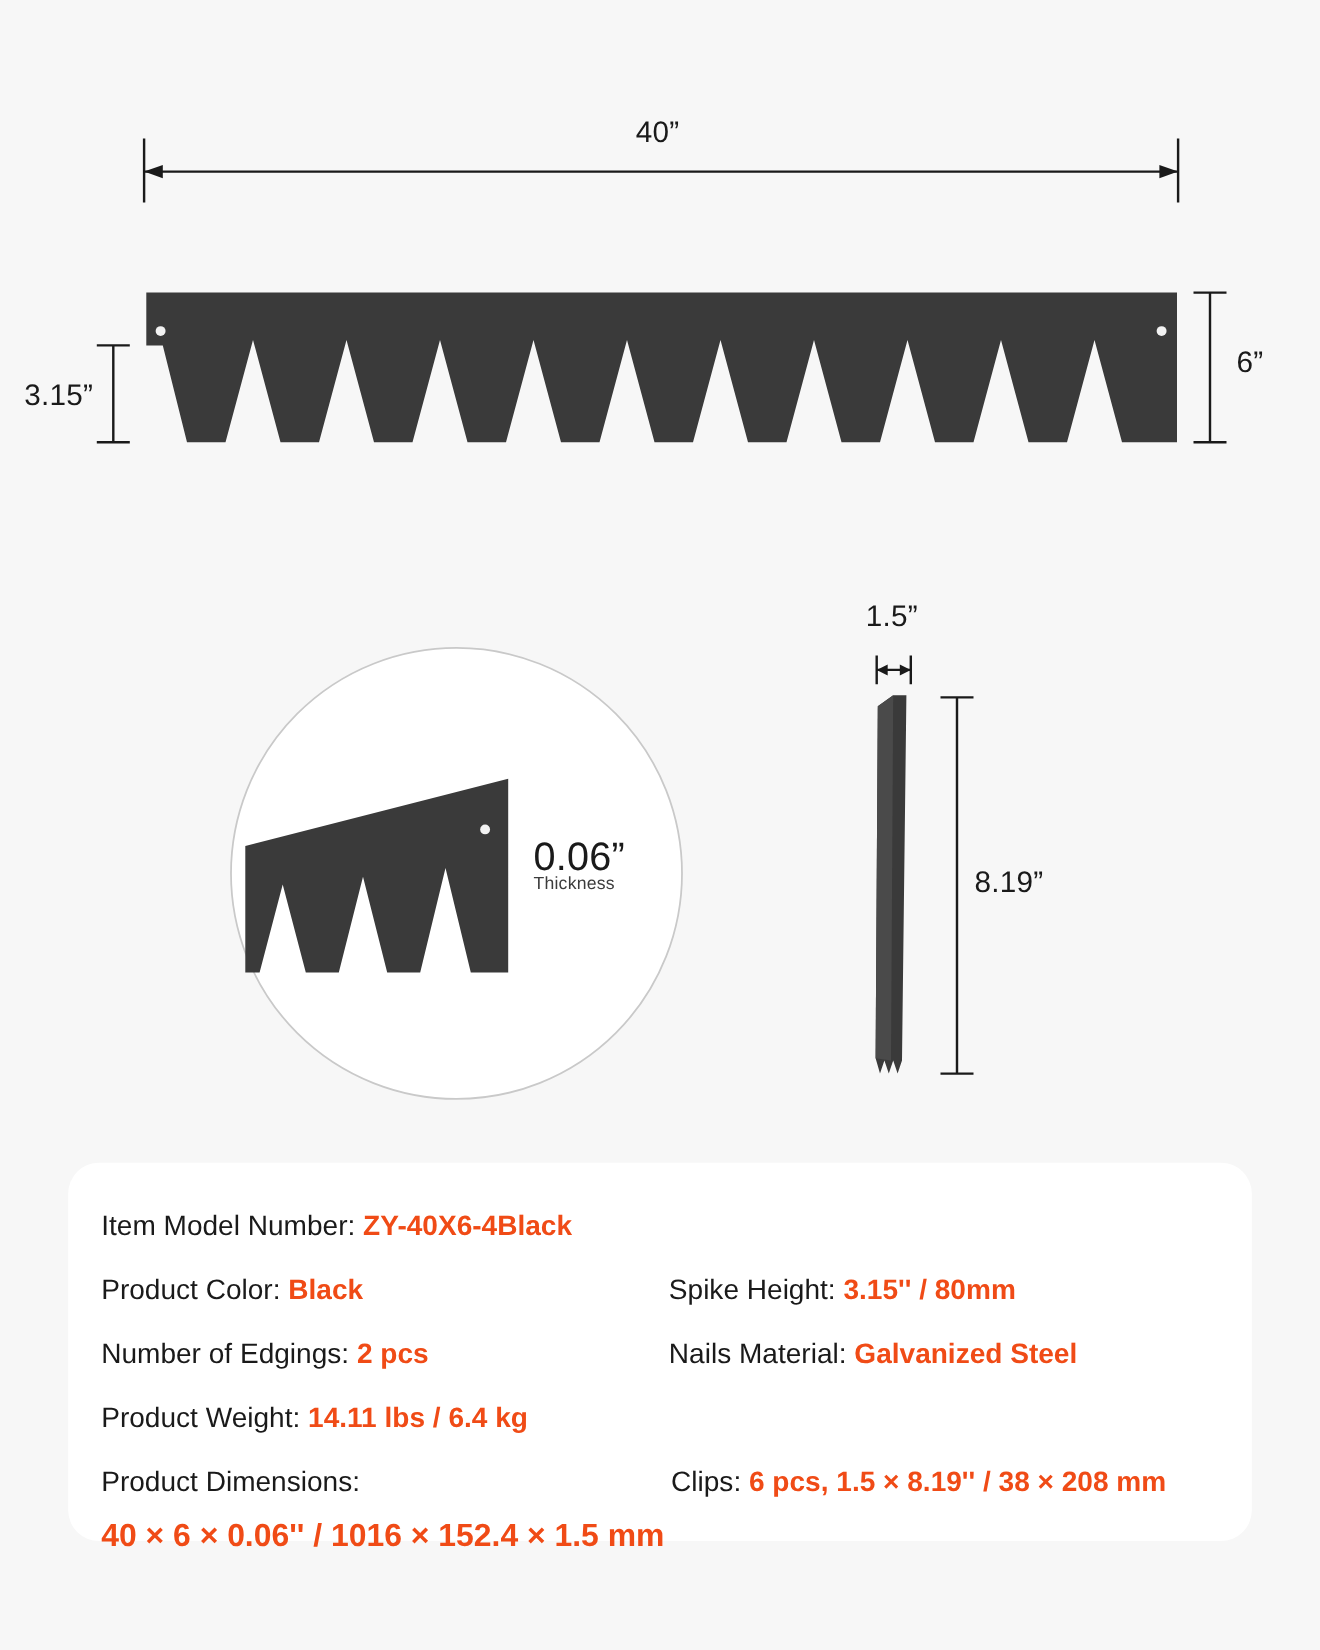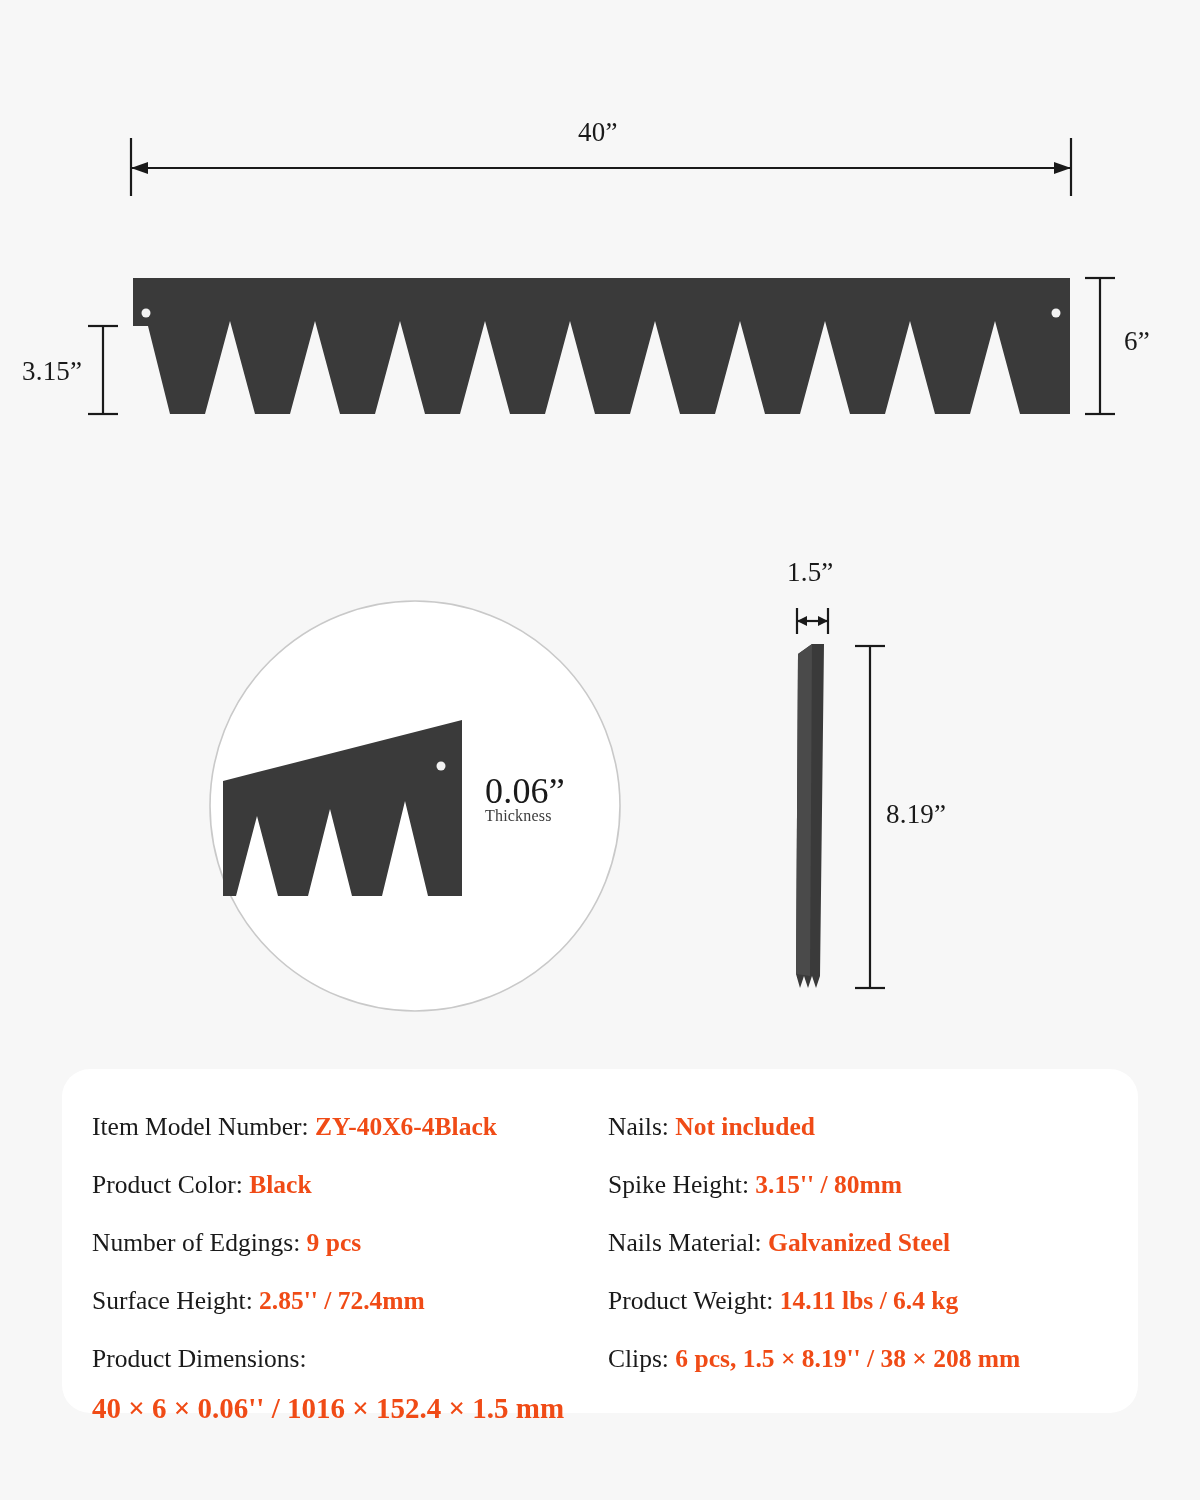--- a/index.html
+++ b/index.html
@@ -10,24 +10,23 @@
     width: 1200px;
     height: 1500px;
     background: #f7f7f7;
     font-family: "Liberation Sans", sans-serif;
     color: #1a1a1a;
     position: relative;
     overflow: hidden;
   }
   .stage {
     position: absolute;
-    left: 0; top: 16px;
+    left: 0; top: 4px;
     width: 1200px;
     height: 1156px;
-    font-family: Liberation Serif, serif;
   }
 
   
   .abs { position: absolute; }
 
   
   .dim-label {
     position: absolute;
     font-size: 27px;
     color: #1a1a1a;
@@ -223,26 +222,20 @@
   <div class="spec-card">
     <div class="spec-grid">
 
       <div class="spec-row">
         <div class="spec-col left">
           <div class="spec-line">
             <span class="lbl">Item Model Number:</span>
             <span class="val">ZY-40X6-4Black</span>
           </div>
         </div>
-        <div class="spec-col right">
-          <div class="spec-line">
-            <span class="lbl">Nails:</span>
-            <span class="val">Not included</span>
-          </div>
-        </div>
       </div>
 
       <div class="spec-row">
         <div class="spec-col left">
           <div class="spec-line">
             <span class="lbl">Product Color:</span>
             <span class="val">Black</span>
           </div>
         </div>
         <div class="spec-col right">
@@ -250,38 +243,32 @@
             <span class="lbl">Spike Height:</span>
             <span class="val">3.15'' / 80mm</span>
           </div>
         </div>
       </div>
 
       <div class="spec-row">
         <div class="spec-col left">
           <div class="spec-line">
             <span class="lbl">Number of Edgings:</span>
-            <span class="val">9 pcs</span>
+            <span class="val">2 pcs</span>
           </div>
         </div>
         <div class="spec-col right">
           <div class="spec-line">
             <span class="lbl">Nails Material:</span>
             <span class="val">Galvanized Steel</span>
           </div>
         </div>
       </div>
 
       <div class="spec-row">
-        <div class="spec-col left">
-          <div class="spec-line">
-            <span class="lbl">Surface Height:</span>
-            <span class="val">2.85'' / 72.4mm</span>
-          </div>
-        </div>
         <div class="spec-col right">
           <div class="spec-line">
             <span class="lbl">Product Weight:</span>
             <span class="val">14.11 lbs / 6.4 kg</span>
           </div>
         </div>
       </div>
 
       <div class="spec-row">
         <div class="spec-col left">

